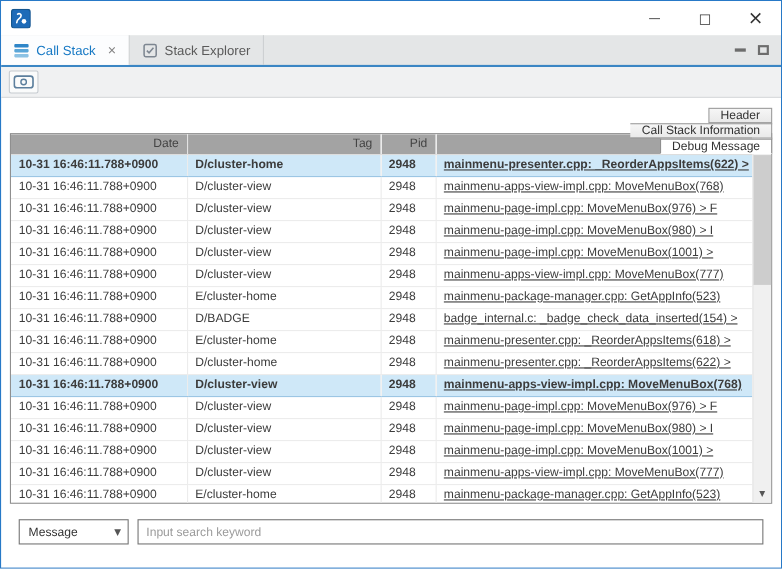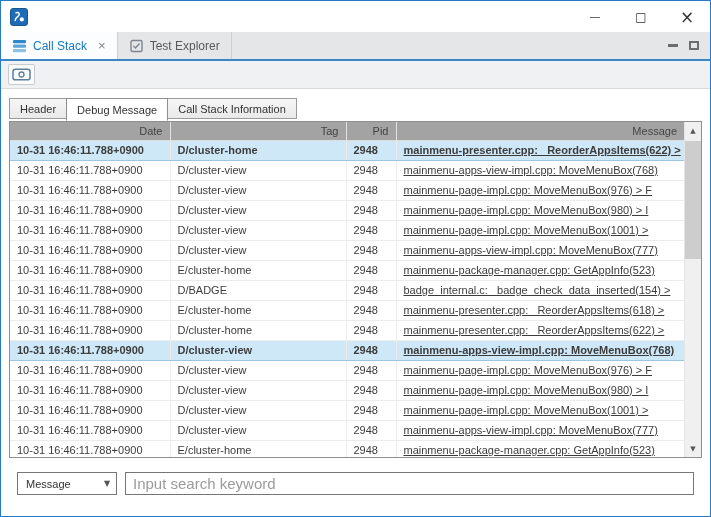--- a/index.html
+++ b/index.html
@@ -54,21 +54,21 @@
     display: flex; align-items: center; padding: 0 7px;
   }
   .tool-btn {
     width: 27px; height: 21px; display: flex; align-items: center; justify-content: center;
     border: 1px solid #c6cbd0; background: #fafbfb; border-radius: 2px; cursor: pointer;
   }
 
   
   .content { padding: 9px 8px 0 8px; }
 
-  .subtab-row { display: flex; align-items: flex-start; height: 23px; position: relative; z-index: 2; }
+  .subtab-row { display: flex; align-items: flex-end; height: 23px; position: relative; z-index: 2; flex-direction: column; }
   .subtab {
     height: 21px; padding: 0 10px; display: flex; align-items: center;
     font-size: 11px; color: #333;
     background: linear-gradient(#f6f6f6, #e9e9e9);
     border: 1px solid #9b9b9b; cursor: pointer; white-space: nowrap;
   }
   .subtab + .subtab { border-left: none; }
   .subtab.active {
     height: 23px; background: #ffffff; z-index: 3;
     border: 1px solid #8f8f8f; border-bottom: 1px solid #ffffff;
@@ -112,21 +112,21 @@
   
   .footer { display: flex; align-items: center; gap: 8px; padding: 0 8px; margin-top: 14px; }
   .dropdown {
     width: 100px; height: 23px; border: 1px solid #767676; background: #ffffff;
     display: flex; align-items: center; font-size: 11px; color: #333; cursor: pointer;
   }
   .dropdown-label { padding-left: 8px; flex: 1; }
   .dropdown-arrow { width: 18px; text-align: center; font-size: 8px; color: #555; font-family: "DejaVu Sans", sans-serif; }
   .search-input {
     flex: 1; height: 23px; border: 1px solid #767676; background: #ffffff;
-    font-size: 15px; padding: 0 7px; color: #333; outline: none;
+    font-size: 11px; padding: 0 7px; color: #333; outline: none;
     font-family: "Liberation Sans", sans-serif;
   }
   .search-input::placeholder { color: #9b9b9b; }
 </style>
 </head>
 <body>
 
 <div class="window">
 
   <div class="titlebar">
@@ -157,21 +157,21 @@
       <span class="tab-label">Call Stack</span>
       <span class="tab-close">×</span>
     </div>
     <div class="tab">
       <span class="tab-icon">
         <svg width="15" height="14" viewBox="0 0 15 14">
           <rect x="2" y="1.5" width="11" height="11" rx="1.5" fill="none" stroke="#7d8691" stroke-width="1.4"></rect>
           <path d="M4.5 7 L6.5 9 L10.5 4.5" fill="none" stroke="#7d8691" stroke-width="1.4"></path>
         </svg>
       </span>
-      <span class="tab-label">Test Explorer</span>
+      <span class="tab-label">Stack Explorer</span>
     </div>
     <div class="tabbar-spacer"></div>
     <div class="tabbar-controls">
       <span class="icon-dash"></span>
       <span class="icon-box"></span>
     </div>
   </div>
 
   <div class="toolbar">
     <div class="tool-btn">
@@ -181,25 +181,25 @@
       </svg>
     </div>
   </div>
 
   <div class="content">
 
     <div class="subtab-row">
       <div class="subtab">
         <span>Header</span>
       </div>
+      <div class="subtab">
+        <span>Call Stack Information</span>
+      </div>
       <div class="subtab active">
         <span>Debug Message</span>
-      </div>
-      <div class="subtab">
-        <span>Call Stack Information</span>
       </div>
     </div>
 
     <div class="panel">
       <div class="table-wrap">
         <table>
           <colgroup>
             <col style="width:160px">
             <col style="width:176px">
             <col style="width:50px">

